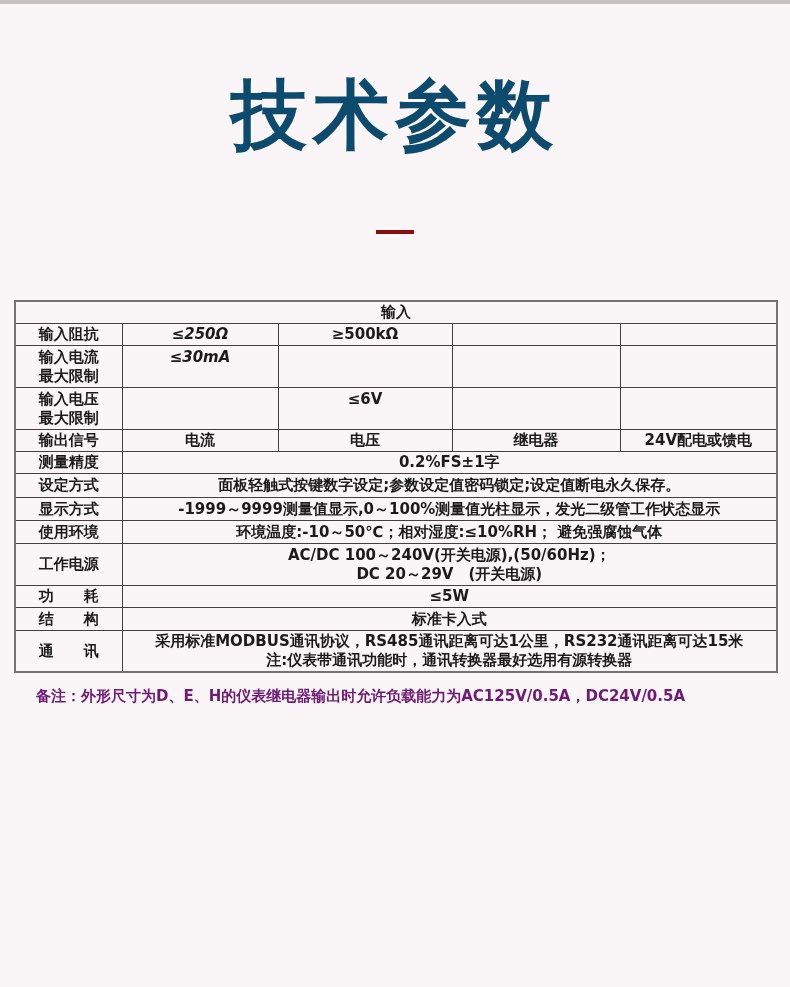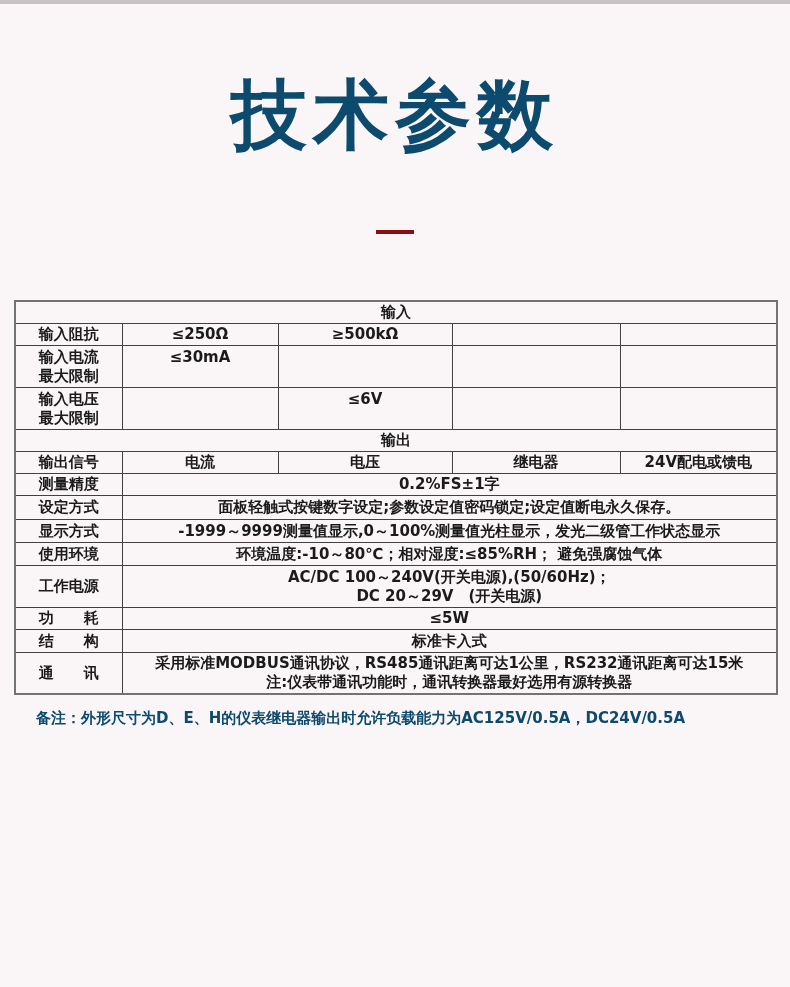--- a/index.html
+++ b/index.html
@@ -37,33 +37,33 @@
     font-size:15px;
     font-weight:bold;
     color:#1b1b1b;
     line-height:19px;
     padding:1px 2px;
     text-align:center;
     vertical-align:middle;
     overflow:hidden;
   }
   td.sec{text-align:left;padding-left:26px;}
-  td.v-l{text-align:left;padding-left:22px;}
+  td.v-l{text-align:left;padding-left:22px;font-style:italic;}
   td.v-c{text-align:center;}
   td.v-rl{text-align:left;padding-left:18px;}
   td.kv{text-align:left;padding-left:10px;}
   .pre{white-space:pre-line;}
   tr.top td{vertical-align:top;padding-top:2px;}
   tr.h21{height:21px}tr.h22{height:22px}tr.h23{height:23px}tr.h24{height:24px}
   tr.h39{height:39px}tr.h40{height:40px}tr.h42{height:42px}tr.h92{height:92px}
   .note{
     margin:14px 0 0 36px;
     font-size:15px;
     font-weight:bold;
-    color:#0c4a6e;
+    color:#701a75;
   }
 </style>
 </head>
 <body>
 
 <div class="topbar"></div>
 
 <h1 class="page-title">技术参数</h1>
 
 <div class="accent-dash"></div>
@@ -96,23 +96,20 @@
       <td></td>
     </tr>
     <tr class="h40 top">
       <td class="pre">输入电压
 最大限制</td>
       <td></td>
       <td class="v-c">≤6V</td>
       <td></td>
       <td></td>
     </tr>
-    <tr class="h22">
-      <td colspan="5" class="sec">输出</td>
-    </tr>
     <tr class="h21">
       <td>输出信号</td>
       <td>电流</td>
       <td>电压</td>
       <td>继电器</td>
       <td>24V配电或馈电</td>
     </tr>
     <tr class="h22">
       <td>测量精度</td>
       <td colspan="4" class="kv">0.2%FS±1字</td>
@@ -120,21 +117,21 @@
     <tr class="h24">
       <td>设定方式</td>
       <td colspan="4" class="kv">面板轻触式按键数字设定;参数设定值密码锁定;设定值断电永久保存。</td>
     </tr>
     <tr class="h23">
       <td>显示方式</td>
       <td colspan="4" class="kv">-1999～9999测量值显示,0～100%测量值光柱显示，发光二级管工作状态显示</td>
     </tr>
     <tr class="h23">
       <td>使用环境</td>
-      <td colspan="4" class="kv">环境温度:-10～80℃；相对湿度:≤85%RH； 避免强腐蚀气体</td>
+      <td colspan="4" class="kv">环境温度:-10～50℃；相对湿度:≤10%RH； 避免强腐蚀气体</td>
     </tr>
     <tr class="h42">
       <td>工作电源</td>
       <td colspan="4" class="kv pre">AC/DC 100～240V(开关电源),(50/60Hz)；
 DC 20～29V　(开关电源)</td>
     </tr>
     <tr class="h22">
       <td>功　　耗</td>
       <td colspan="4" class="kv">≤5W</td>
     </tr>

